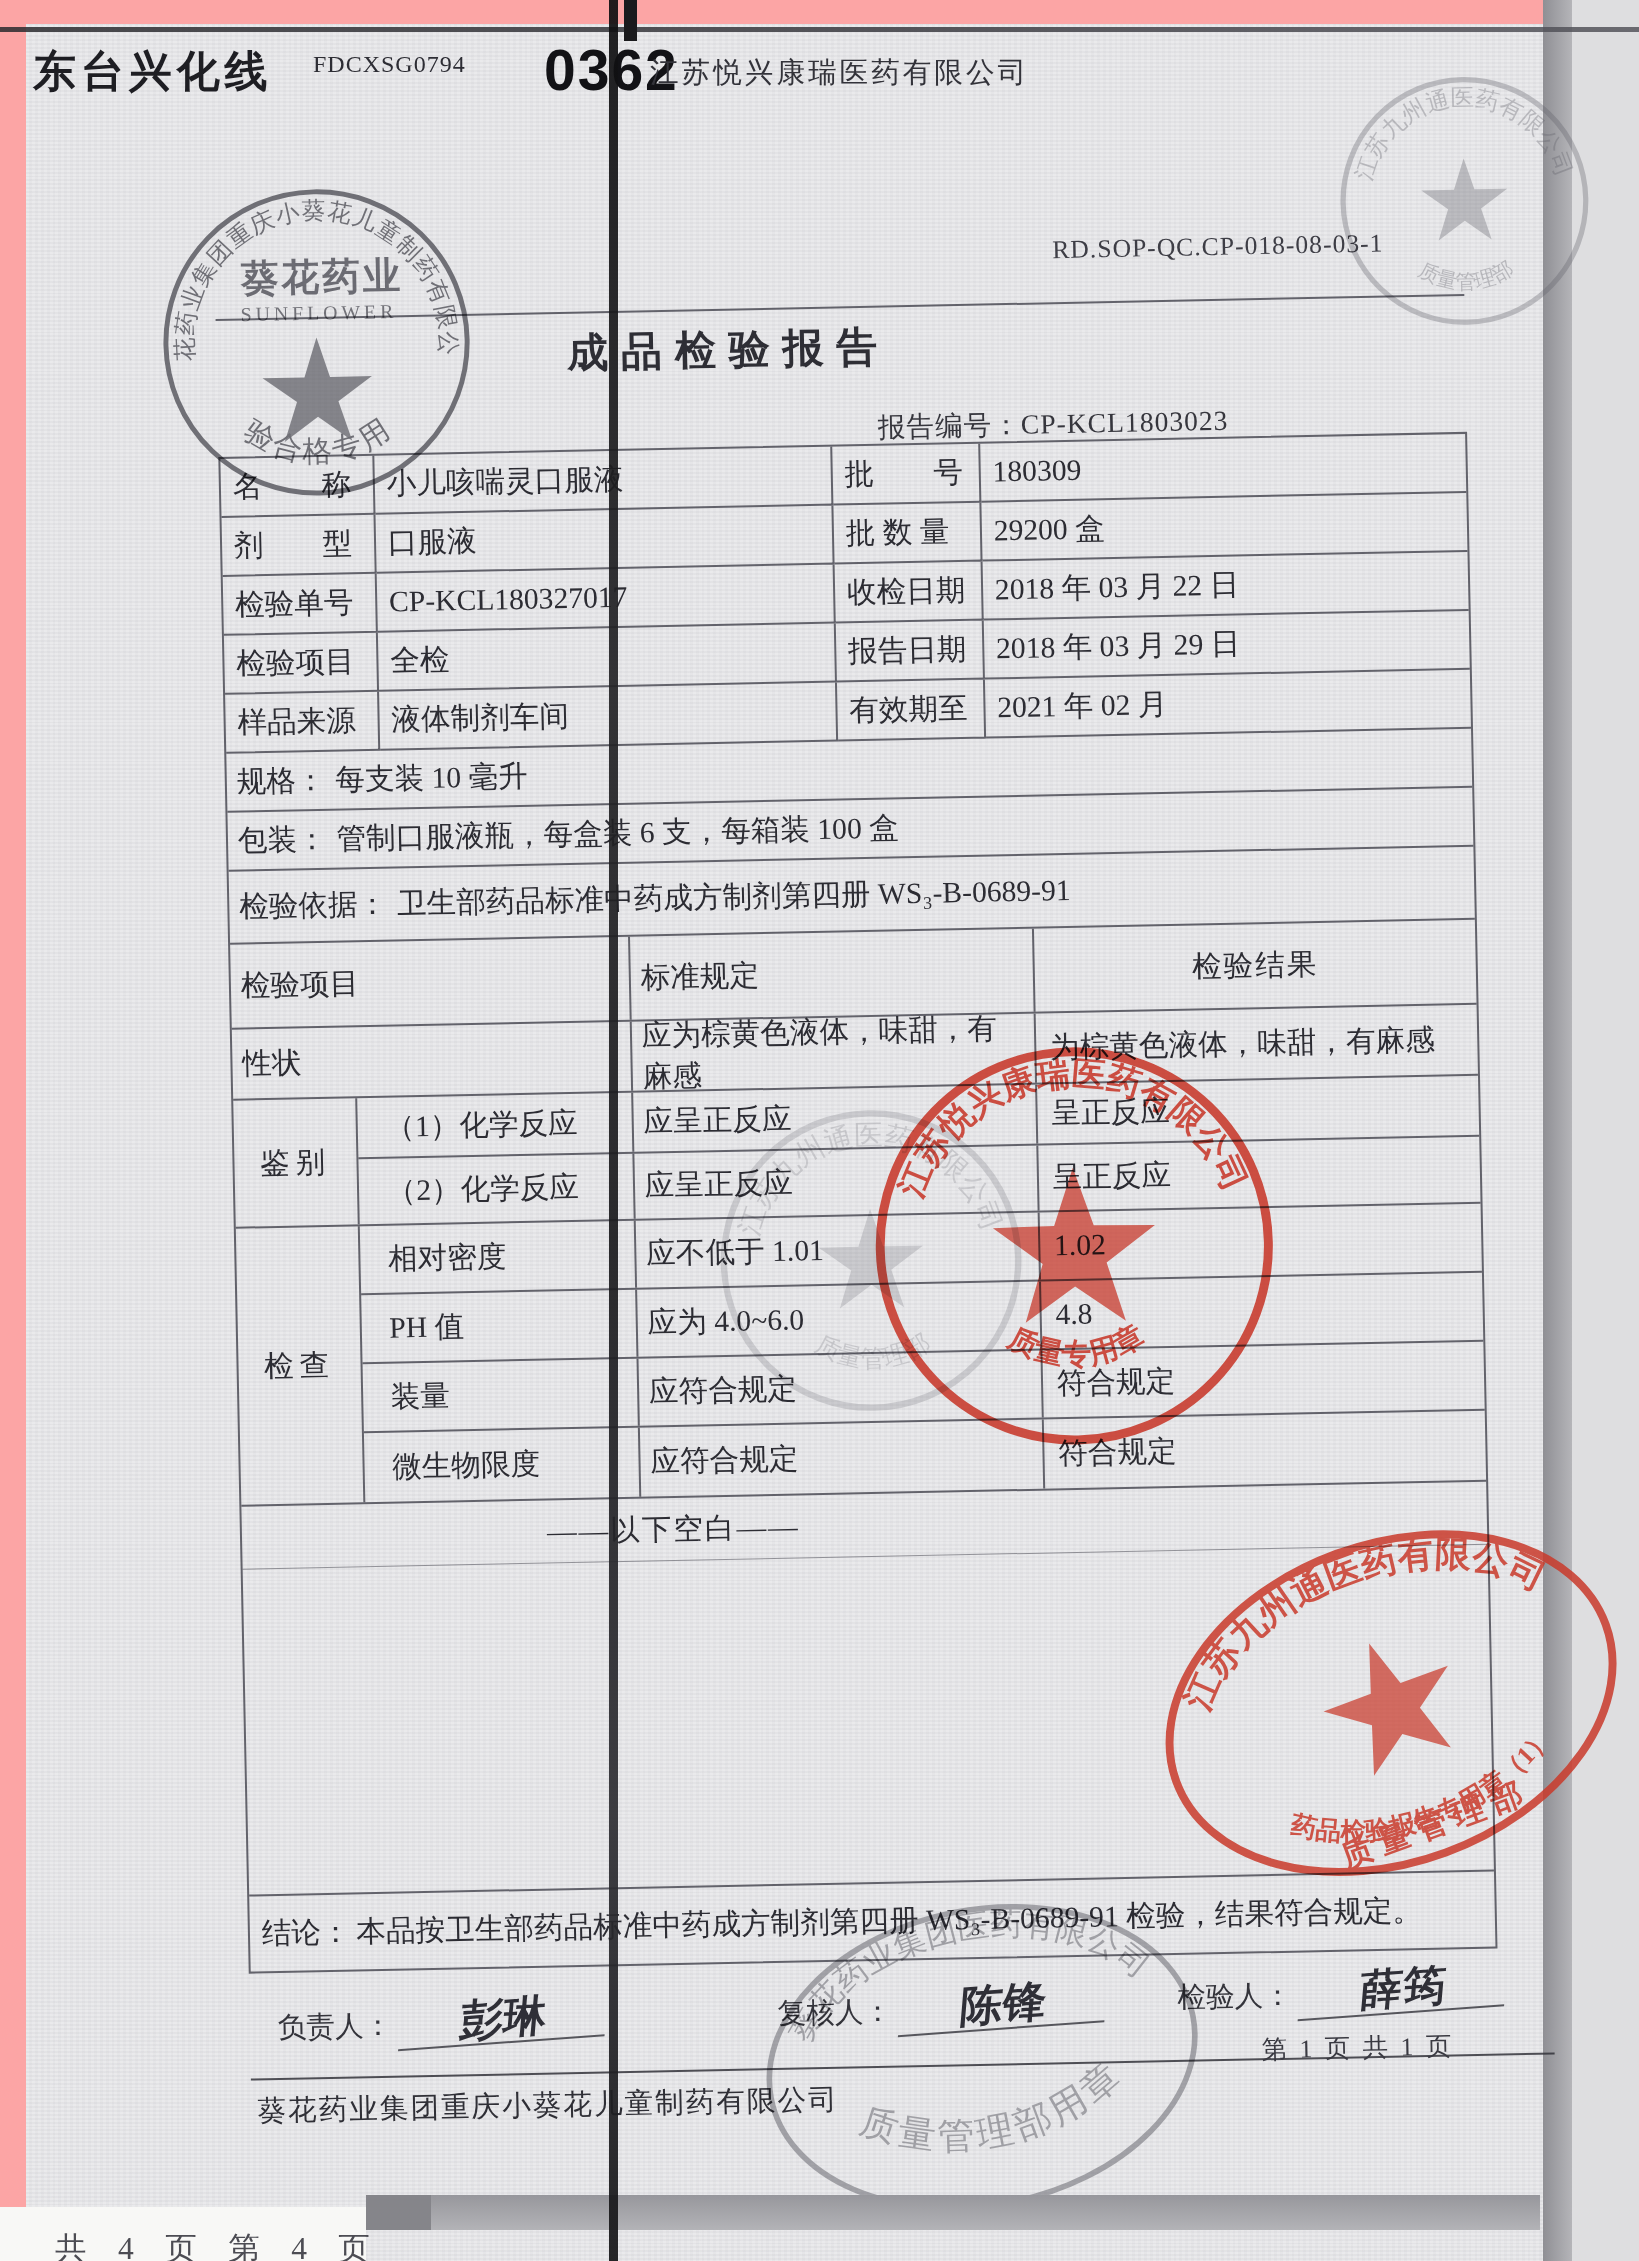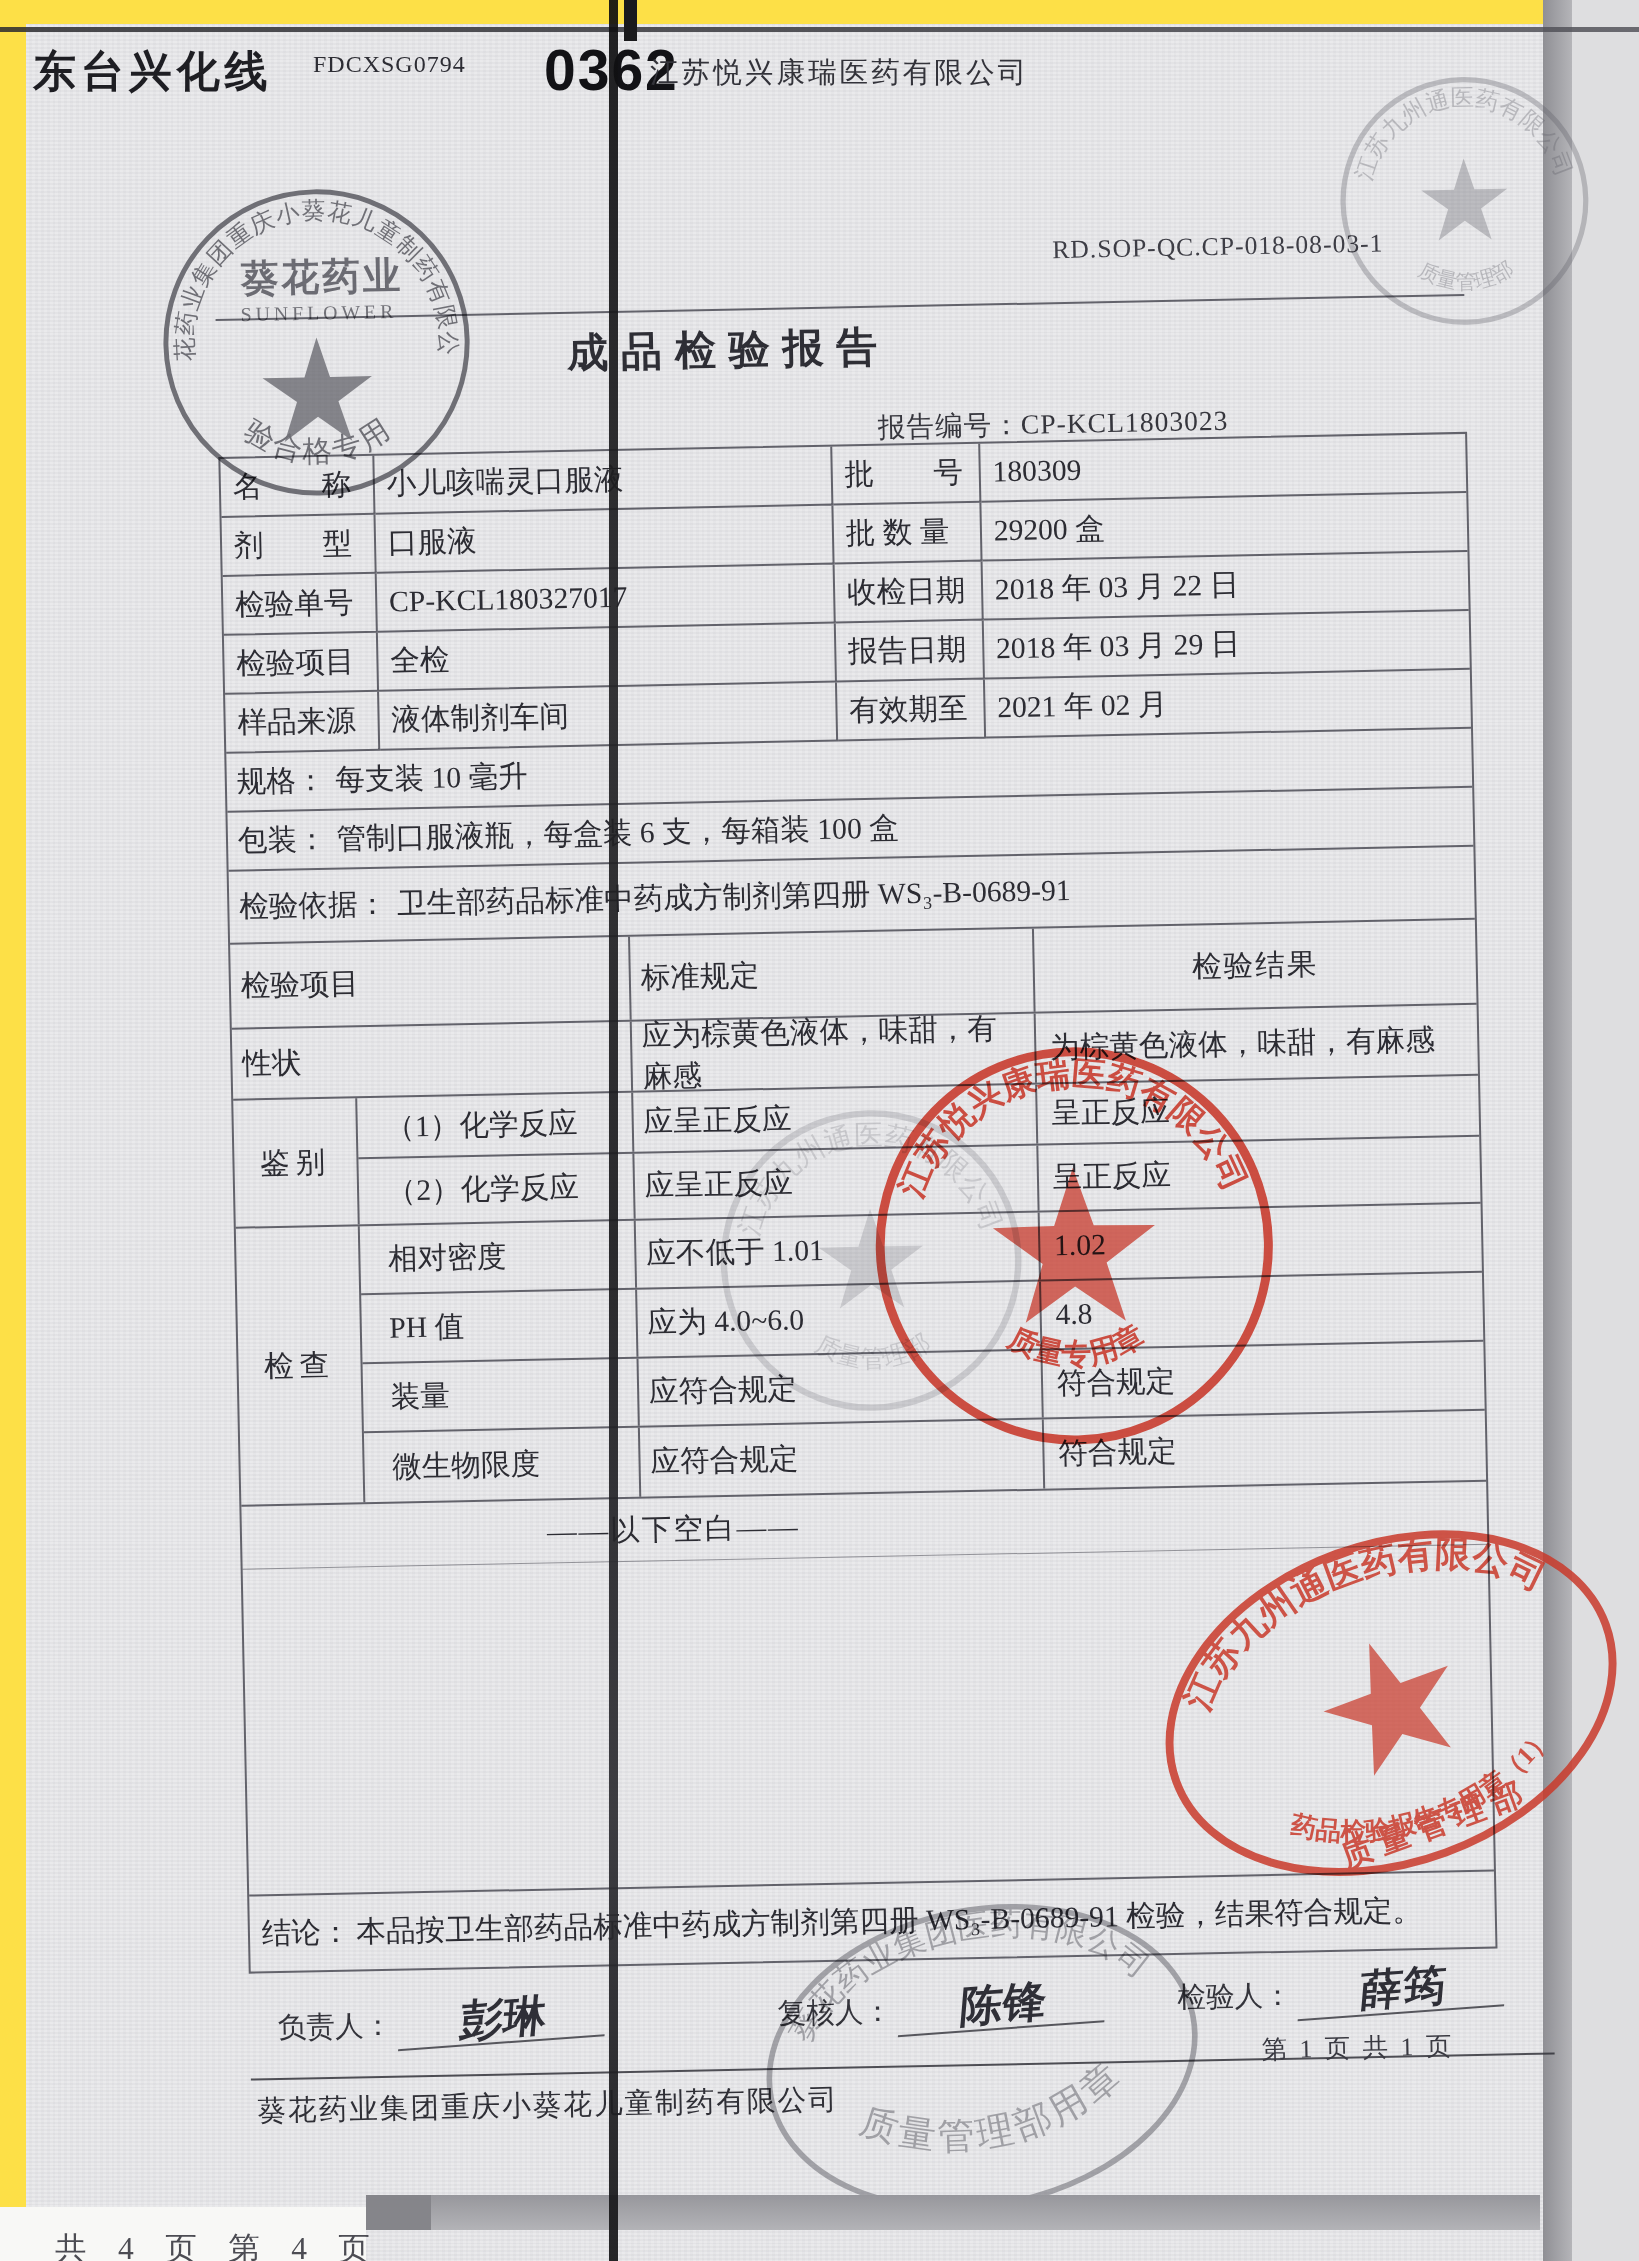--- a/index.html
+++ b/index.html
@@ -6,21 +6,21 @@
     --ink:#3a3a41;
     --ink2:#2c2c33;
     --bd:rgba(62,62,72,.78);
     --red:#c7382a;
     --gray-stamp:#6a6a74;
   }
   *{margin:0;padding:0;box-sizing:border-box;}
   html,body{background:#d8d8da;}
   .scan{
     position:relative;width:1639px;height:2262px;overflow:hidden;
-    background:#fde047;
+    background:#fca5a5;
     font-family:"Liberation Serif","DejaVu Serif",serif;
     color:var(--ink);
   }
   
   .paper{
     position:absolute;left:25.6px;top:23.6px;width:1519px;height:2238px;
     background:
       repeating-linear-gradient(0deg, rgba(255,255,255,.05) 0 2px, rgba(40,40,60,.03) 2px 3.9px),
       repeating-linear-gradient(90deg, rgba(255,255,255,.04) 0 3px, rgba(40,40,60,.02) 3px 5.9px),
       #e8e8ea;

